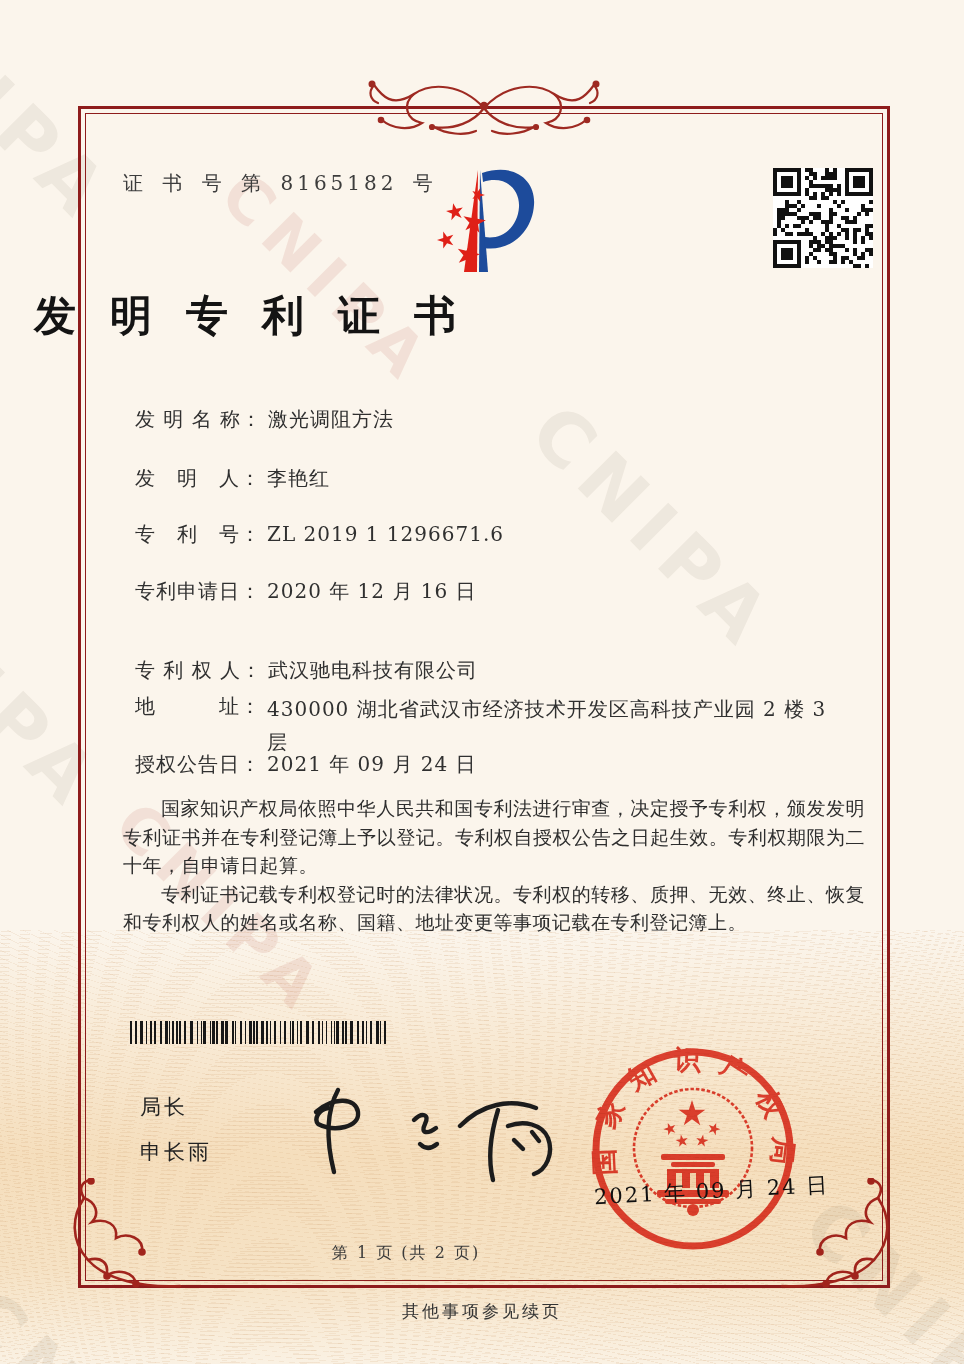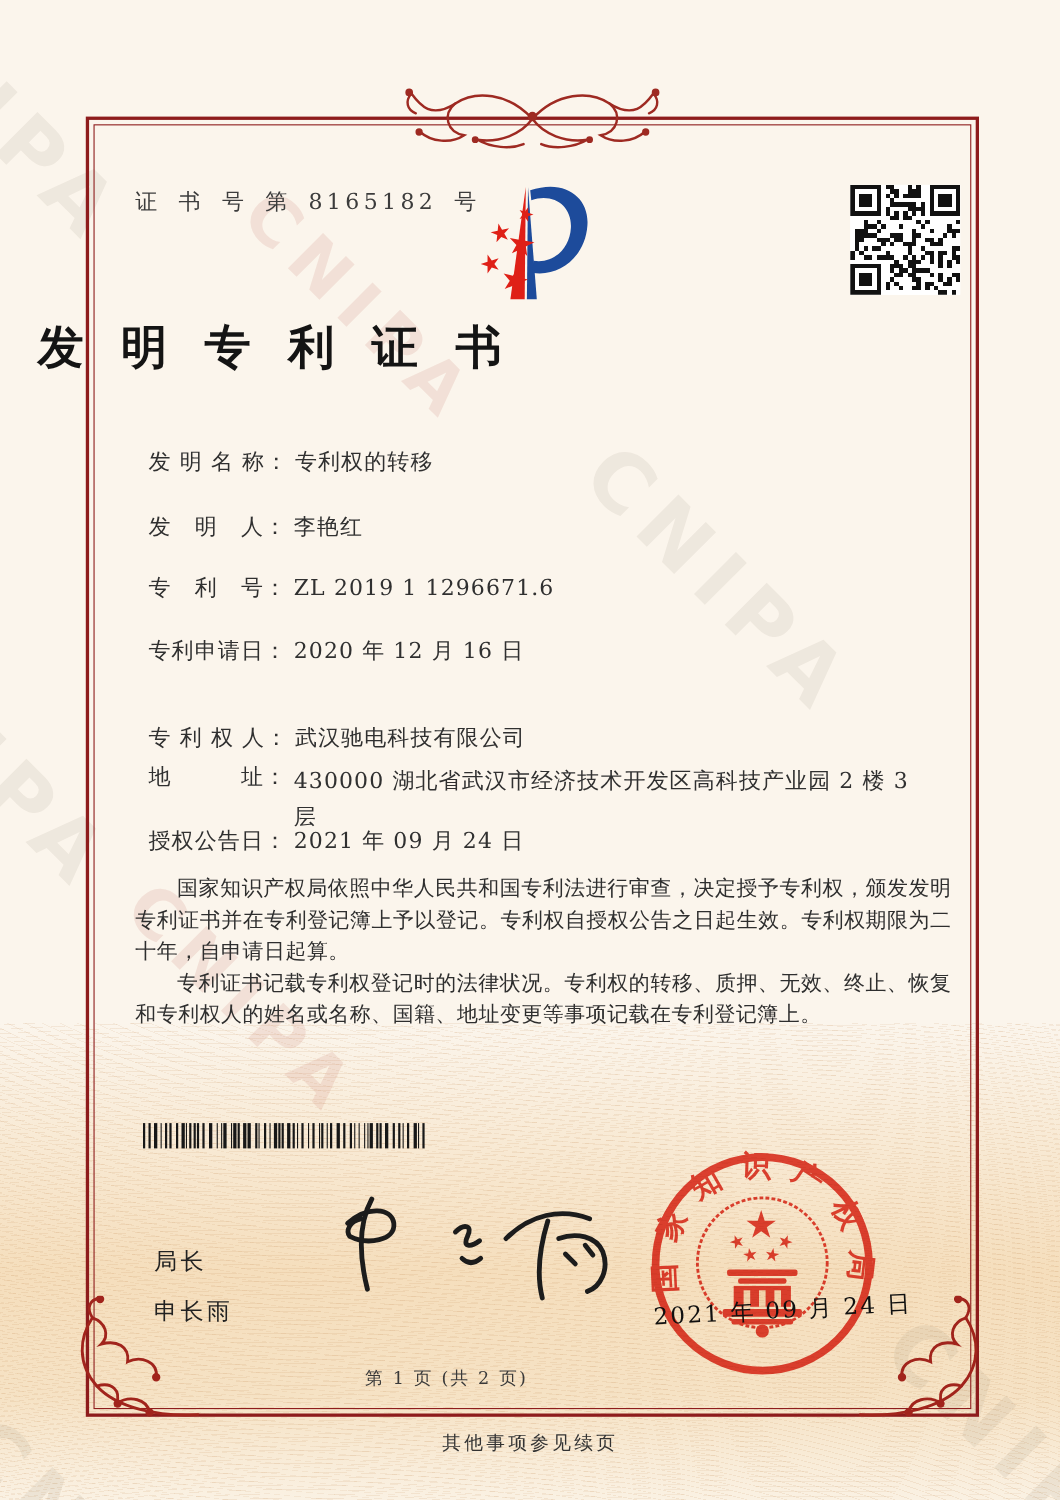--- a/index.html
+++ b/index.html
@@ -66,21 +66,21 @@
   .body-text{
     position:absolute;left:123px;top:794px;width:742px;z-index:3;
     font-size:19px;line-height:28.5px;text-align:justify;color:#2e2e2e;letter-spacing:0.5px;
   }
   .body-text p{margin:0;text-indent:2em;}
   
   .barcode{position:absolute;left:130px;top:1021px;width:256px;height:23px;z-index:3;display:flex;}
   .barcode div{height:100%;}
   .barcode .b{background:#171717;}
   
-  .sig-label{position:absolute;left:140px;z-index:3;font-size:21px;letter-spacing:3px;color:#222;margin-top:40px;}
+  .sig-label{position:absolute;left:140px;z-index:3;font-size:21px;letter-spacing:3px;color:#222;}
   .sig-svg{position:absolute;left:292px;top:1068px;z-index:3;}
   
   .seal{position:absolute;left:588px;top:1044px;z-index:4;mix-blend-mode:multiply;}
   .seal-date{
     position:absolute;left:594px;top:1177px;z-index:5;font-size:21px;color:#101010;
     letter-spacing:2px;transform:rotate(-3deg);white-space:nowrap;
   }
   
   .page-footer{position:absolute;left:0;top:1243px;width:812px;text-align:center;z-index:3;font-size:16px;letter-spacing:2px;color:#3a3a3a;}
   .cont-note{position:absolute;left:0;top:1300px;width:964px;text-align:center;z-index:3;font-size:17px;letter-spacing:3px;color:#333;}
@@ -434,21 +434,21 @@
     <rect x="5" y="24" width="1" height="1" fill="#111"></rect>
     <rect x="6" y="24" width="1" height="1" fill="#111"></rect>
     <rect x="20" y="24" width="1" height="1" fill="#111"></rect>
     <rect x="21" y="24" width="1" height="1" fill="#111"></rect>
     <rect x="23" y="24" width="1" height="1" fill="#111"></rect>
   </svg>
 
 <div class="title">发明专利证书</div>
 
 <div class="row" style="top:406px">
-  <span class="flabel">发 明 名 称：</span><span class="fvalue">专利权的转移</span>
+  <span class="flabel">发 明 名 称：</span><span class="fvalue">激光调阻方法</span>
 </div>
 <div class="row" style="top:465px">
   <span class="flabel">发　明　人：</span><span class="fvalue">李艳红</span>
 </div>
 <div class="row" style="top:521px">
   <span class="flabel">专　利　号：</span><span class="fvalue">ZL 2019 1 1296671.6</span>
 </div>
 <div class="row" style="top:578px">
   <span class="flabel">专利申请日：</span><span class="fvalue">2020 年 12 月 16 日</span>
 </div>

